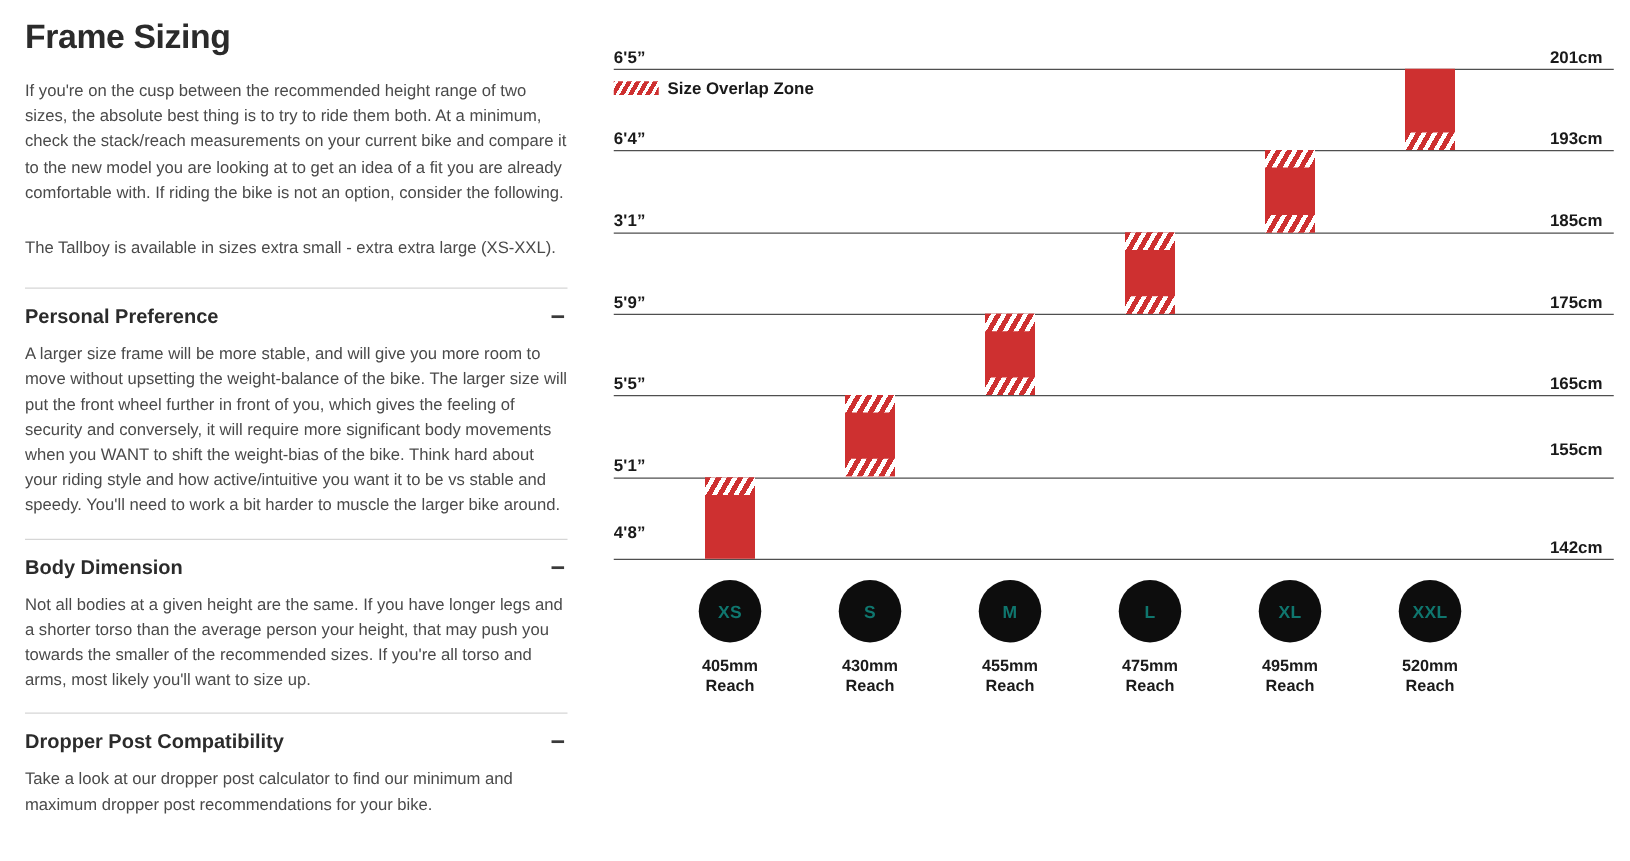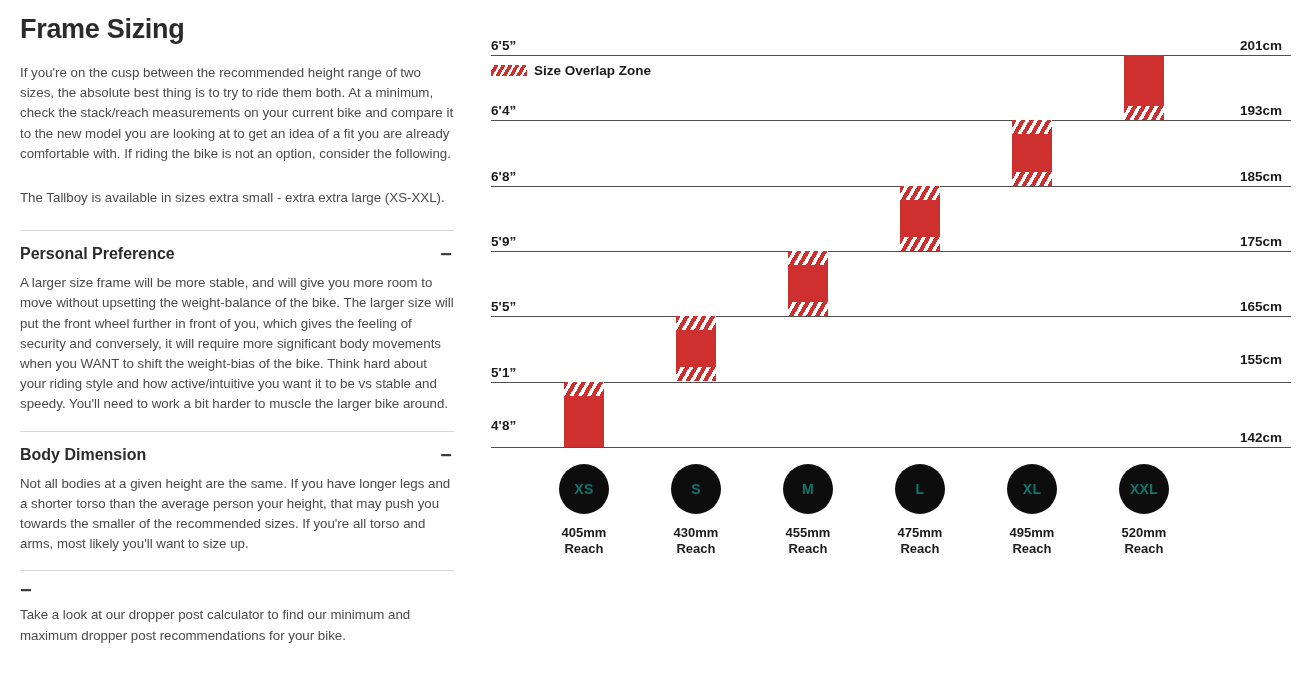--- a/index.html
+++ b/index.html
@@ -120,20 +120,21 @@
 
       <div class="acc-sep"></div>
       <div class="acc-head">
         <span class="acc-title">Body Dimension</span>
         <span class="acc-toggle">−</span>
       </div>
       <p class="acc-body">Not all bodies at a given height are the same. If you have longer legs and a shorter torso than the average person your height, that may push you towards the smaller of the recommended sizes. If you're all torso and arms, most likely you'll want to size up.</p>
 
       <div class="acc-sep"></div>
       <div class="acc-head">
+        <span class="acc-title">Dropper Post Compatibility</span>
         <span class="acc-toggle">−</span>
       </div>
       <p class="acc-body">Take a look at our dropper post calculator to find our minimum and maximum dropper post recommendations for your bike.</p>
 
     </div>
   </div>
 
   <div class="chart-area">
 
     <div class="legend" id="legend" style="top: 63px;">
@@ -146,21 +147,21 @@
         <div class="grid-line" style="top: 120.3px;"></div>
         <div class="grid-line" style="top: 185.6px;"></div>
         <div class="grid-line" style="top: 250.9px;"></div>
         <div class="grid-line" style="top: 316.2px;"></div>
         <div class="grid-line" style="top: 381.5px;"></div>
         <div class="grid-line" style="top: 446.8px;"></div>
       </div>
     <div id="ticks-left">
         <div class="tick-left" style="top: 38px;">6'5”</div>
         <div class="tick-left" style="top: 103.3px;">6'4”</div>
-        <div class="tick-left" style="top: 168.6px;">6'8”</div>
+        <div class="tick-left" style="top: 168.6px;">3'1”</div>
         <div class="tick-left" style="top: 233.9px;">5'9”</div>
         <div class="tick-left" style="top: 299.2px;">5'5”</div>
         <div class="tick-left" style="top: 364.5px;">5'1”</div>
         <div class="tick-left" style="top: 418px;">4'8”</div>
       </div>
     <div id="ticks-right">
         <div class="tick-right" style="top: 38px;">201cm</div>
         <div class="tick-right" style="top: 103.3px;">193cm</div>
         <div class="tick-right" style="top: 168.6px;">185cm</div>
         <div class="tick-right" style="top: 233.9px;">175cm</div>

